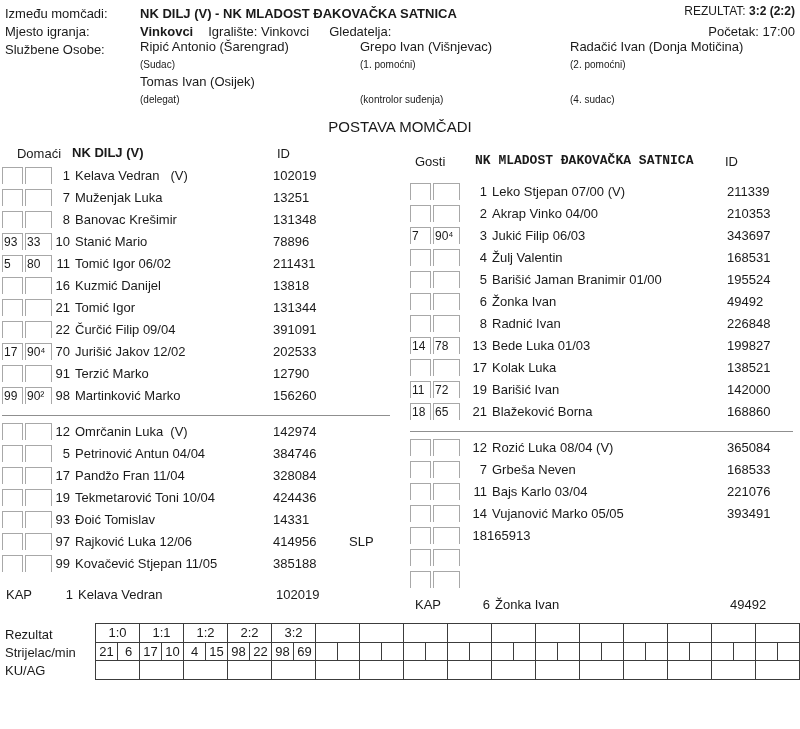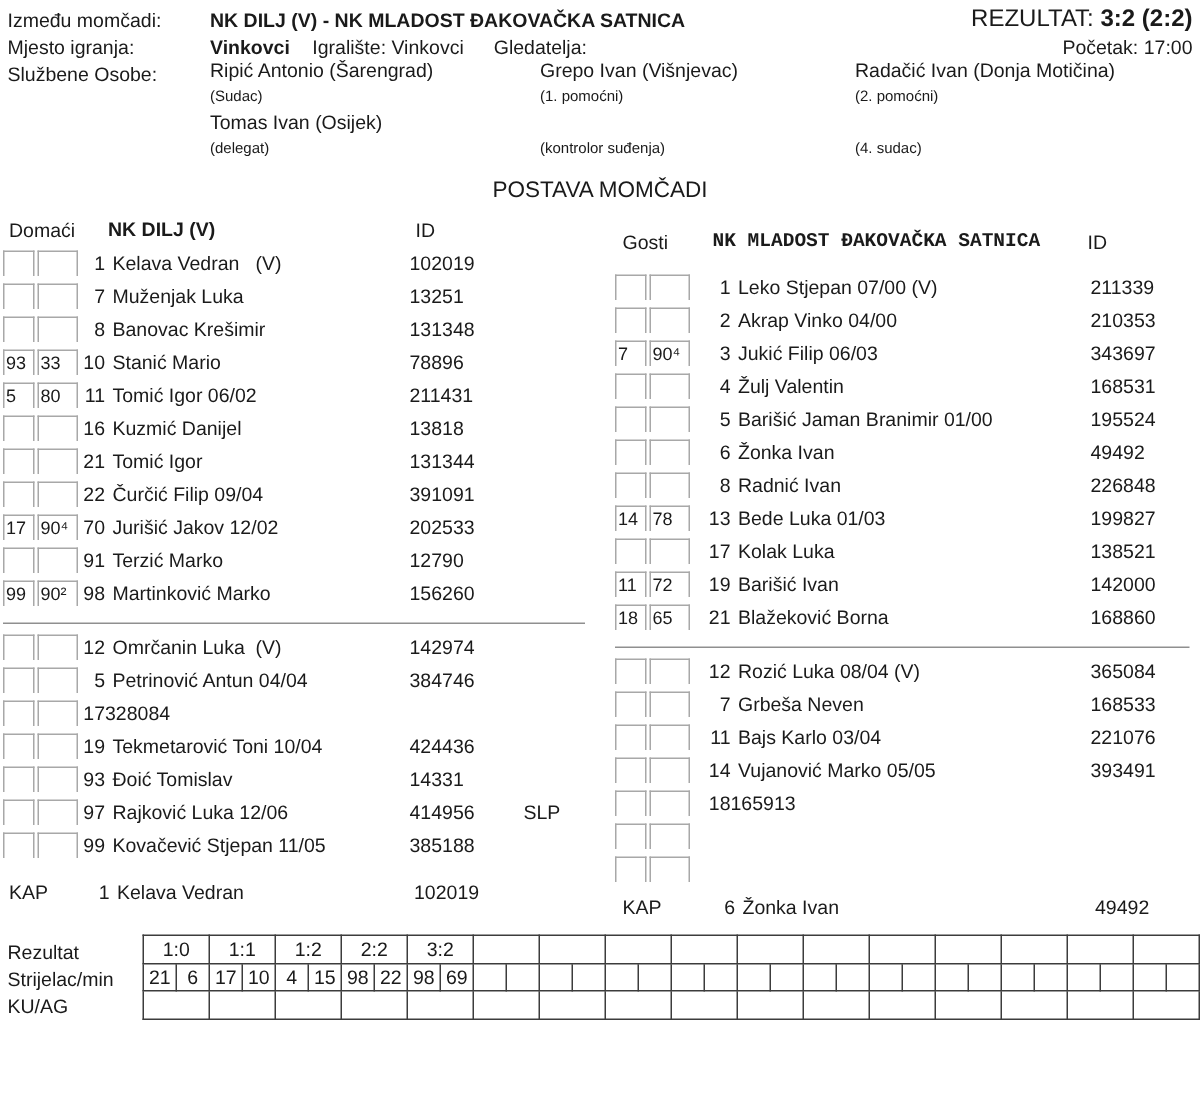--- a/index.html
+++ b/index.html
@@ -5,40 +5,40 @@
   * { margin:0; padding:0; box-sizing:border-box; }
   body {
     width:800px; height:729px; background:#ffffff; overflow:hidden;
     font-family:"Liberation Sans", sans-serif; font-size:13px; color:#1a1a1a;
   }
   
   .header { position:relative; padding:6px 5px 0 5px; }
   .hrow { display:flex; height:18px; align-items:baseline; position:relative; }
   .hlabel { width:135px; flex:none; }
   .bold { font-weight:bold; }
-  .rezultat { position:absolute; top:4px; right:5px; font-size:16px; }
+  .rezultat { position:absolute; top:4px; right:5px; font-size:12px; }
   .rezultat .val { font-weight:bold; }
   .mjesto-row span.gap { display:inline-block; }
   .pocetak { position:absolute; right:0; }
   .off-grid { display:grid; grid-template-columns:220px 210px 1fr; margin-left:135px; }
   .off-grid .oname { height:18px; }
   .off-grid .orole { height:17px; font-size:10px; padding-top:2px; }
   .sluzbene-wrap { display:flex; }
   .sluzbene-wrap .hlabel { padding-top:0; }
   
   .main-title { text-align:center; font-size:15px; margin-top:9px; height:22px; }
   
   .columns { display:flex; margin-top:2px; }
   .team-col.home { width:400px; padding-left:2px; }
   .team-col.away { width:398px; padding-left:10px; }
   .team-head { display:flex; align-items:center; }
   .home .team-head { height:22px; }
   .away .team-head { height:38px; }
   .side-label { flex:none; }
-  .home .side-label { width:70px; padding-left:4px; }
+  .home .side-label { width:70px; padding-left:4px;text-align:center; }
   .away .side-label { width:65px; padding-left:5px; }
   .team-name { font-weight:bold; flex:none; line-height:1.25; }
   .home .team-name { width:205px; }
   .away .team-name { width:250px;font-family:Liberation Mono, monospace; }
   .id-head { flex:none; }
   .prow { display:flex; align-items:center; height:22px; }
   .box { flex:none; height:17px; font-size:12px; line-height:16px; text-align:left;
          padding-left:1px; border:1px solid #a8a8a8; border-bottom:none; color:#1a1a1a; }
   .box.b1 { width:21px; }
   .box.b2 { width:27px; margin-left:2px; }
@@ -226,20 +226,21 @@
     <span class="box b2"></span>
     <span class="pnum">5</span>
     <span class="pname">Petrinović Antun 04/04</span>
     <span class="pid">384746</span>
     <span class="ptag"></span>
   </div>
         <div class="prow">
     <span class="box b1"></span>
     <span class="box b2"></span>
     <span class="pnum">17</span>
+    <span class="pname">Pandžo Fran 11/04</span>
     <span class="pid">328084</span>
     <span class="ptag"></span>
   </div>
         <div class="prow">
     <span class="box b1"></span>
     <span class="box b2"></span>
     <span class="pnum">19</span>
     <span class="pname">Tekmetarović Toni 10/04</span>
     <span class="pid">424436</span>
     <span class="ptag"></span>

